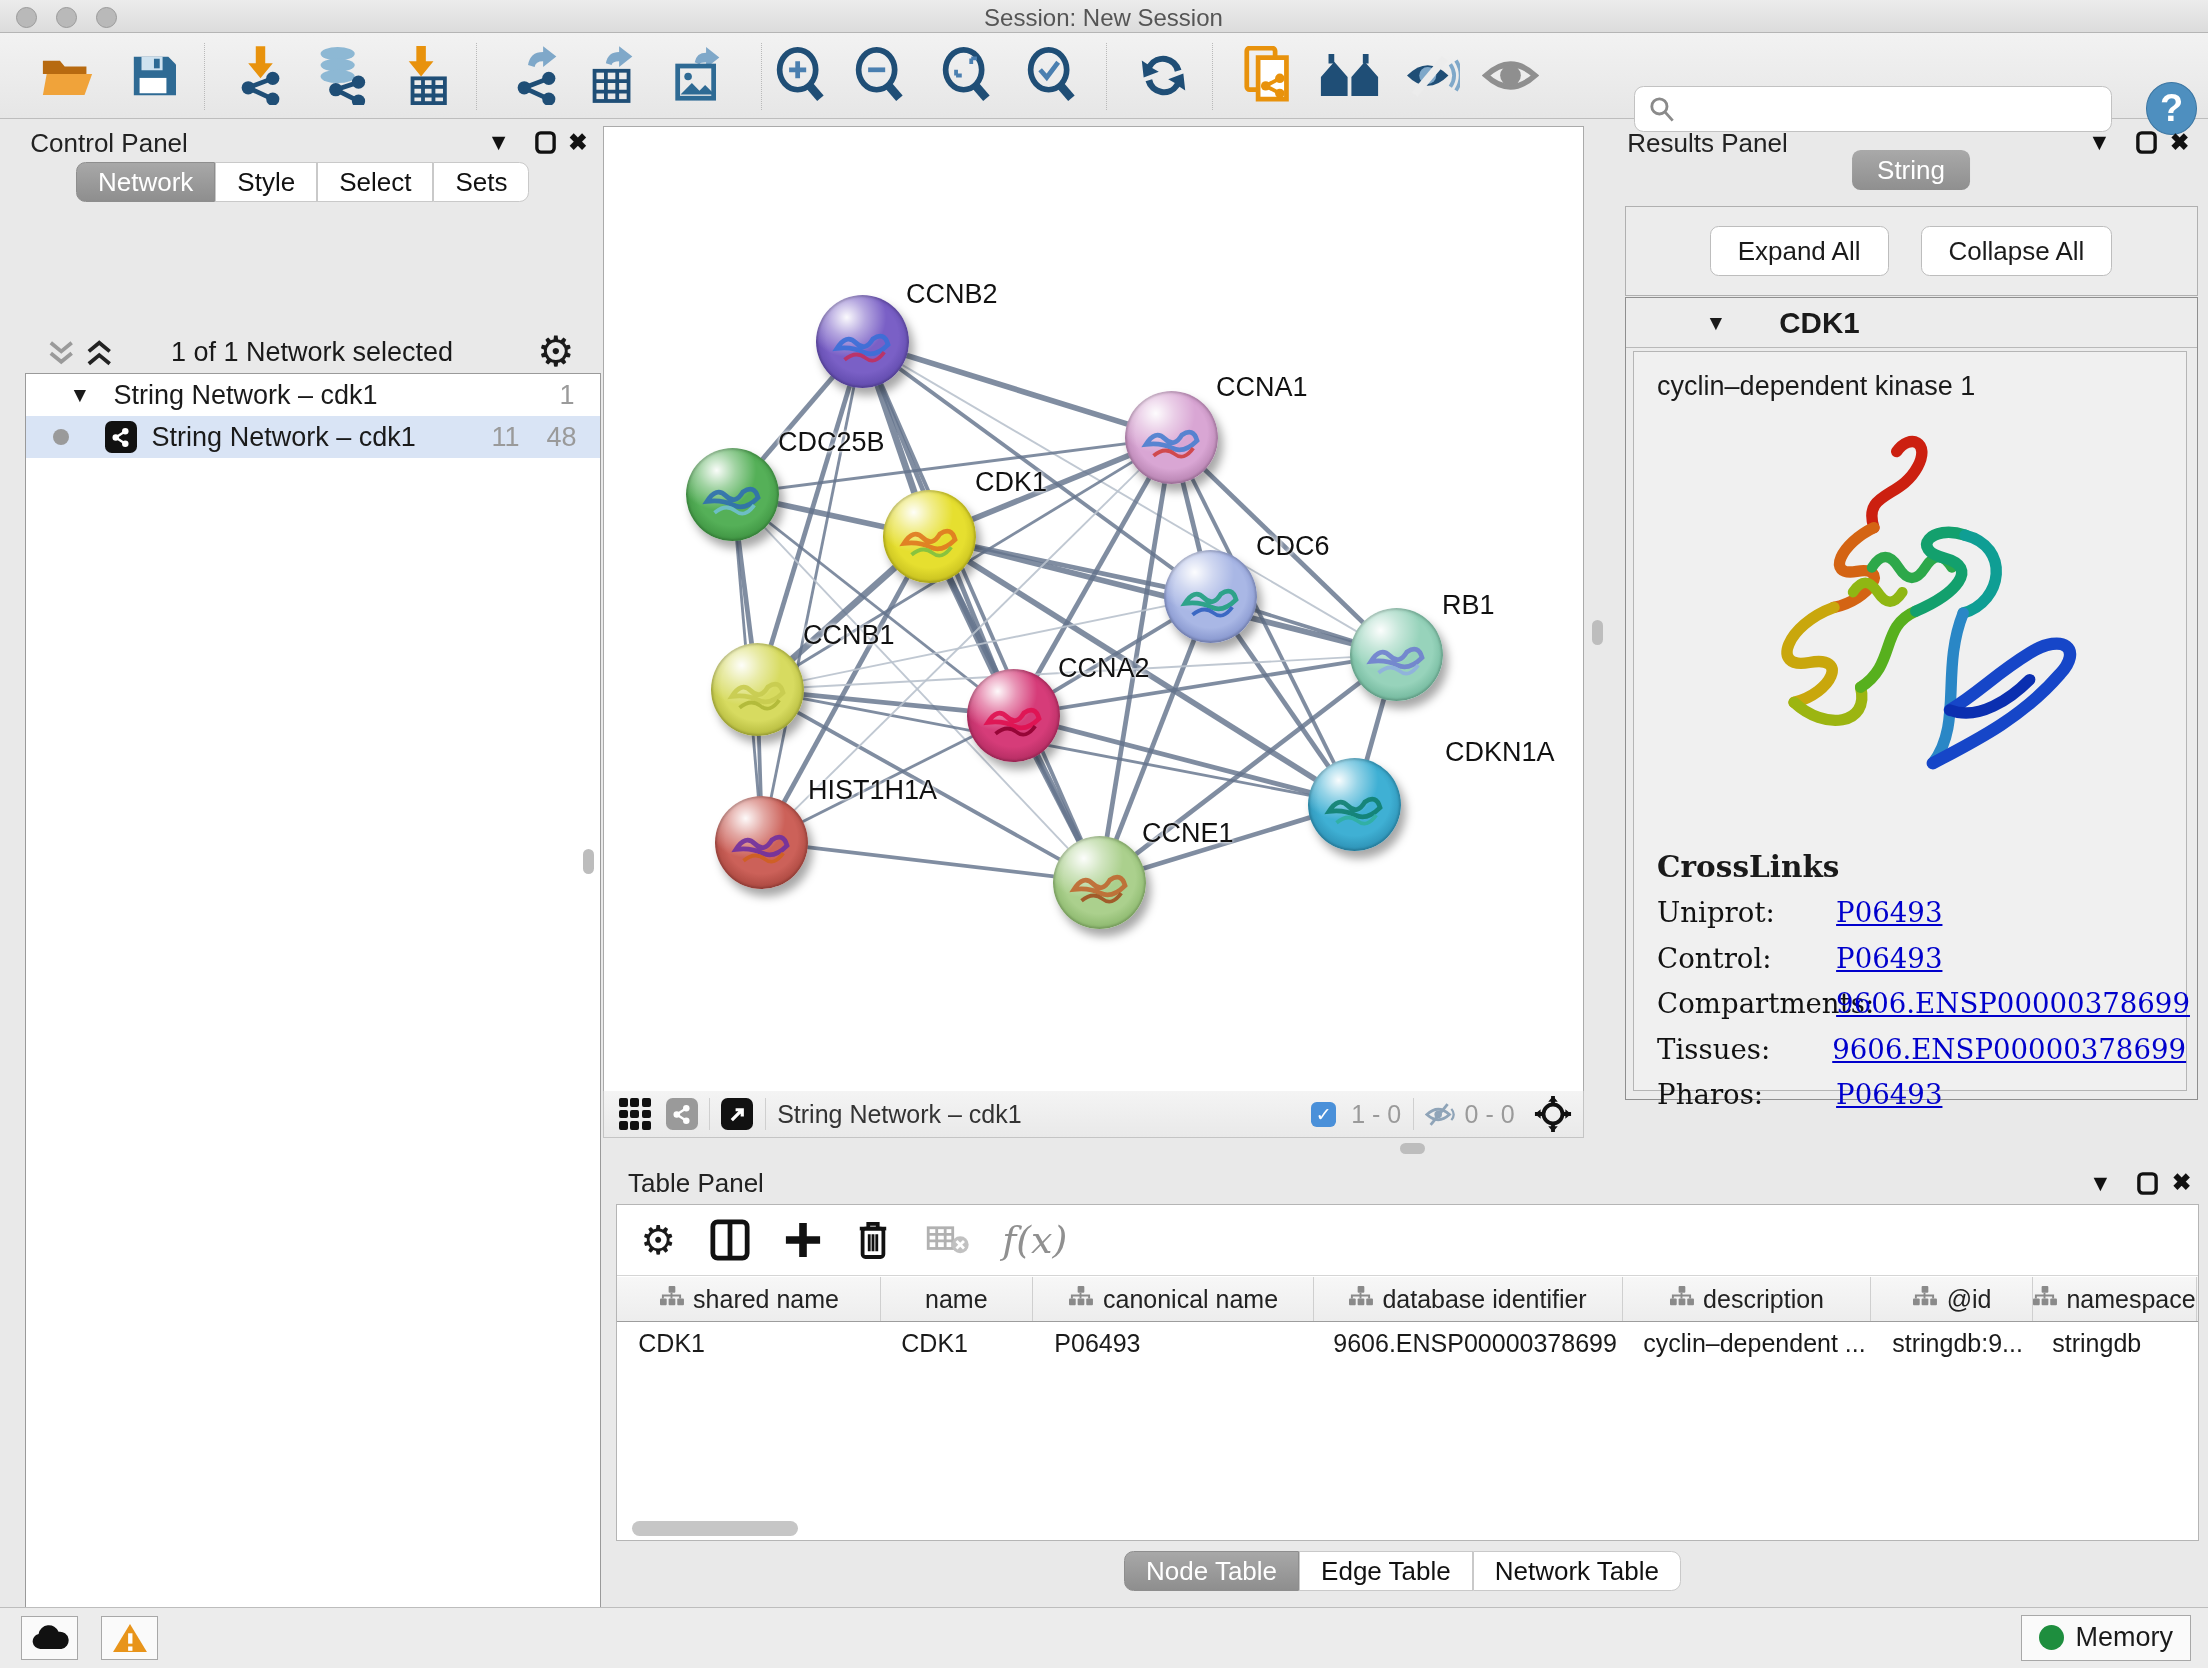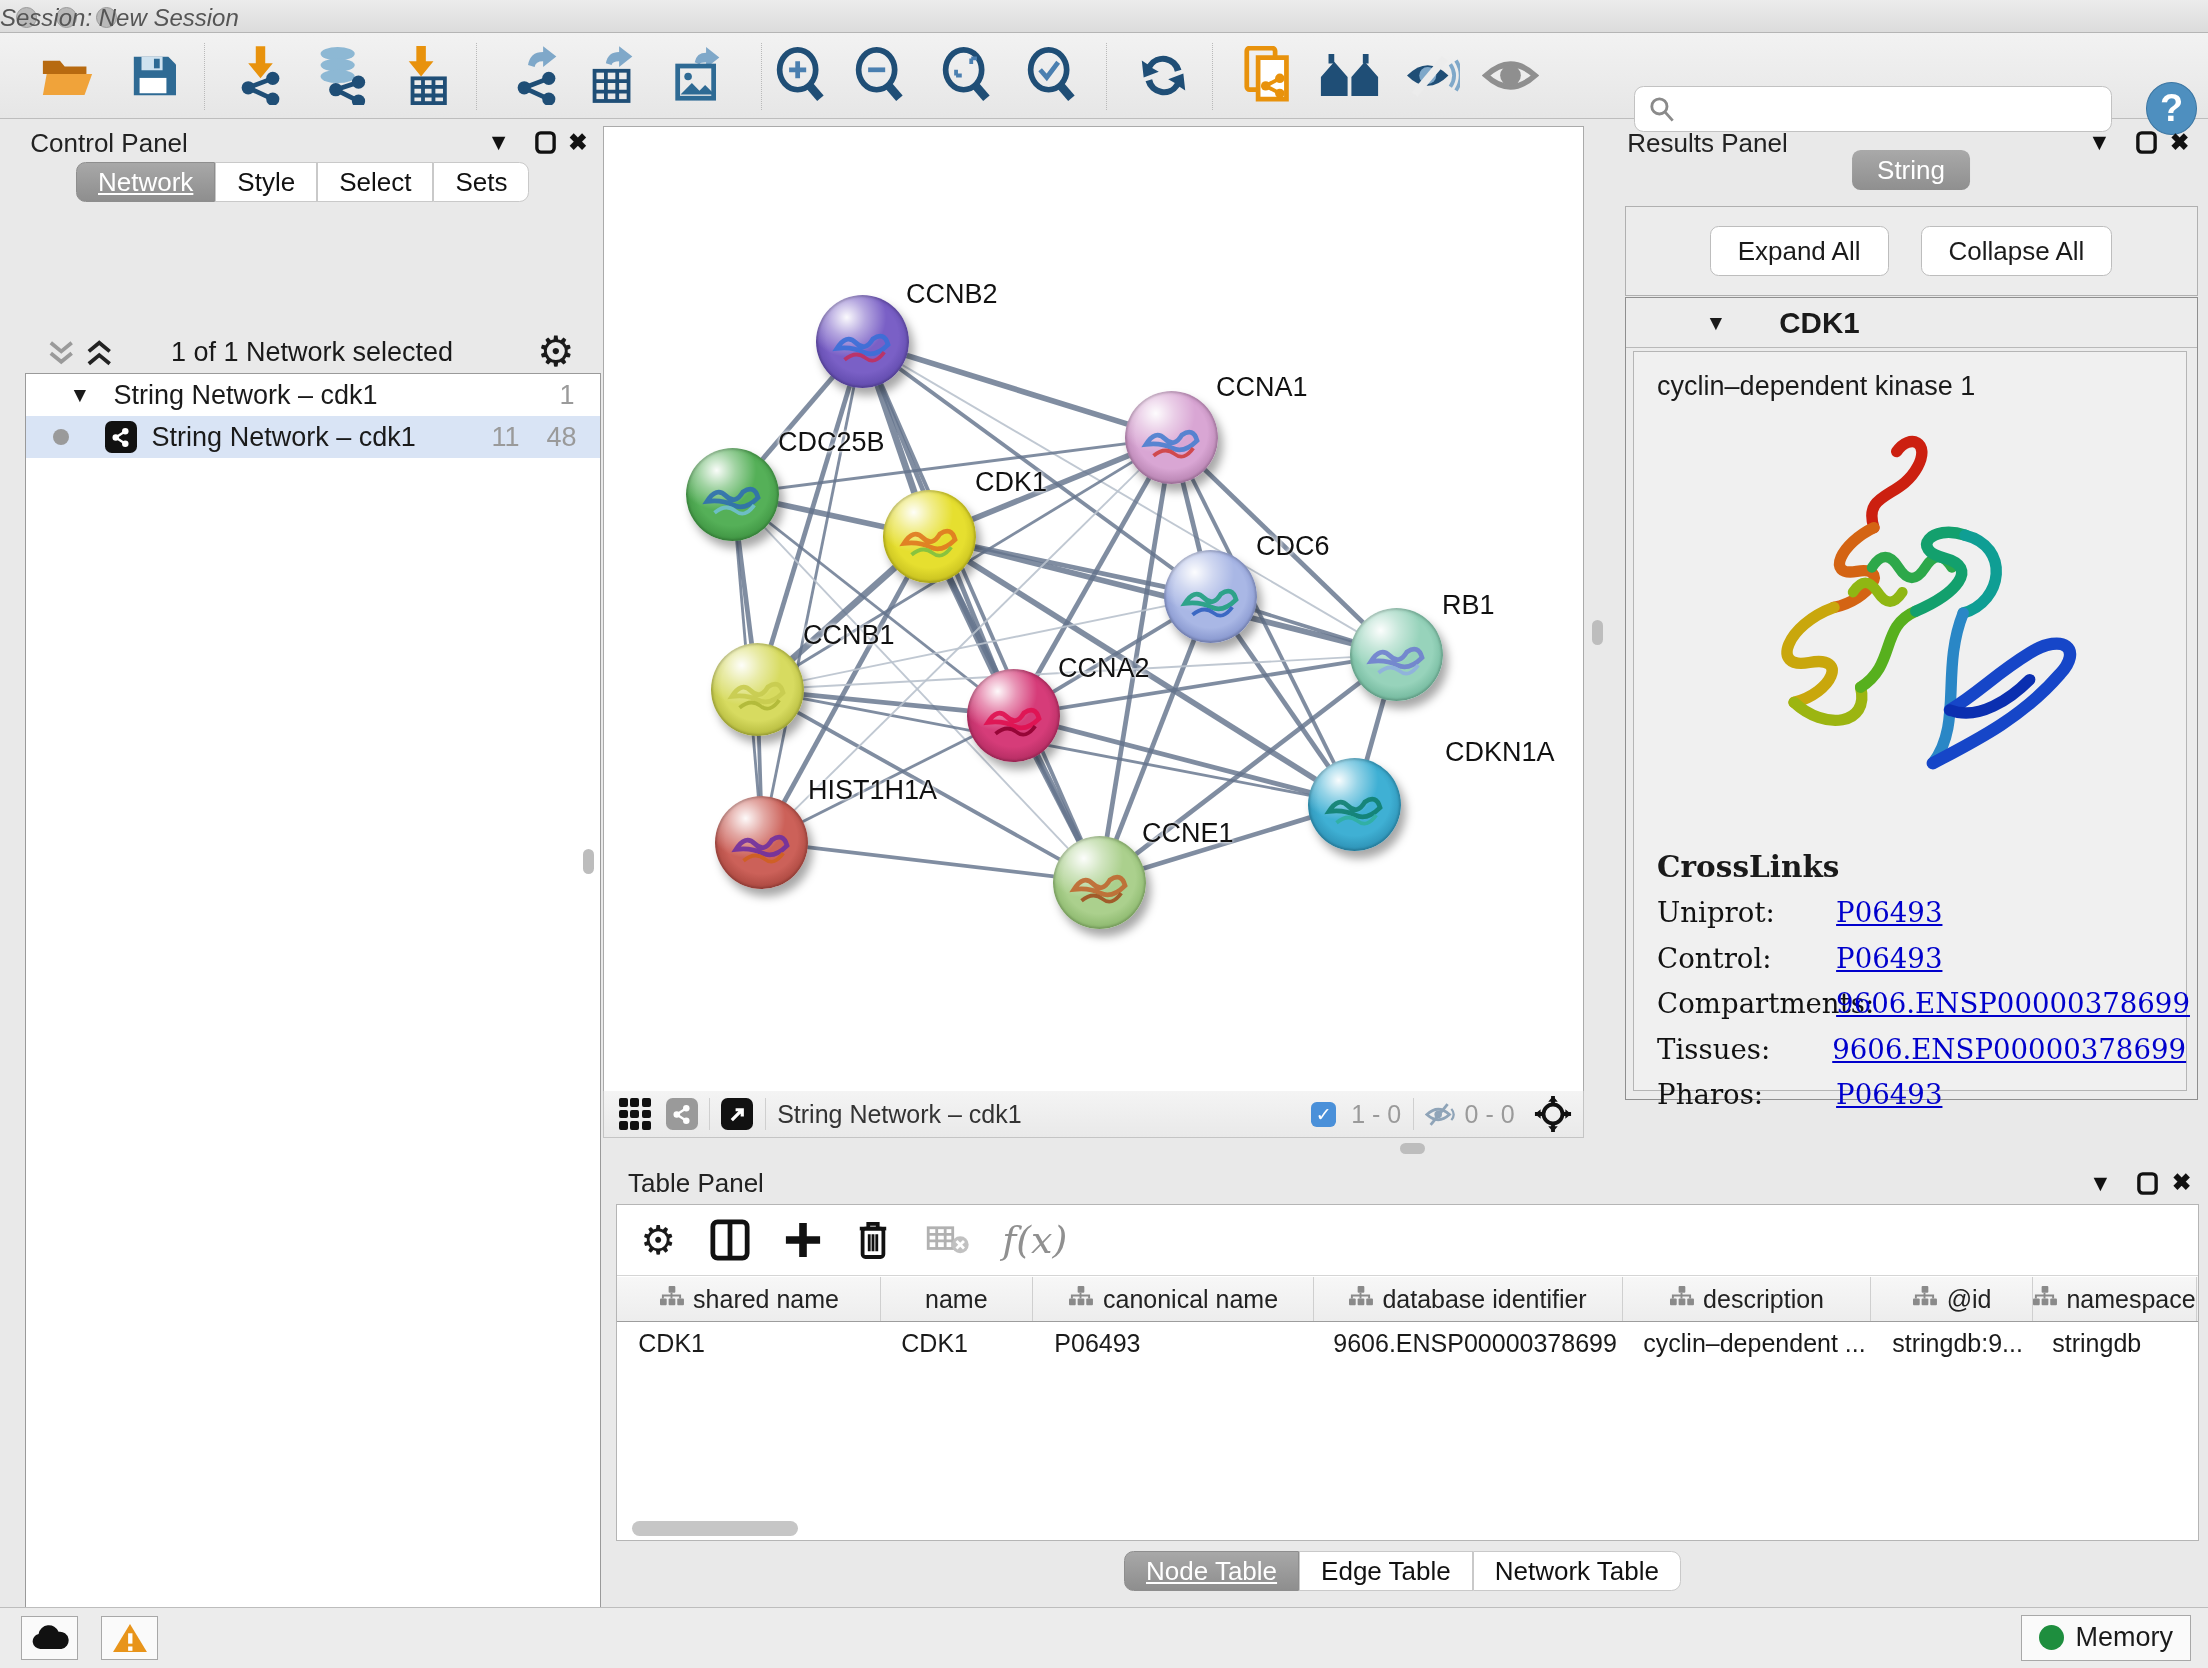--- a/index.html
+++ b/index.html
@@ -3,22 +3,22 @@
 <meta charset="utf-8">
 <style>
   html,body{margin:0;padding:0;background:#d8d8d8;}
   #app{position:relative;width:2208px;height:1668px;background:#e9e9e9;overflow:hidden;
        font-family:"Liberation Sans",sans-serif;color:#1a1a1a;}
   
   #titlebar{position:absolute;left:0;top:0;width:2208px;height:32px;
     background:linear-gradient(#ececec,#dcdcdc);border-bottom:1px solid #b5b5b5;}
   .tl{position:absolute;top:6.7px;width:19px;height:19px;border-radius:50%;
       background:#b9b9b9;border:1px solid #9a9a9a;}
-  #win-title{position:absolute;left:0;right:1px;top:3.8px;text-align:left;
-      font-size:24px;color:#555;font-style:italic;}
+  #win-title{position:absolute;left:0;right:1px;top:3.8px;text-align:center;
+      font-size:24px;color:#555;}
   
   #toolbar{position:absolute;left:0;top:33px;width:2208px;height:85px;
     background:linear-gradient(#f2f2f2,#e6e6e6);border-bottom:1px solid #bdbdbd;}
   .tbtn{position:absolute;top:13.3px;width:61px;height:59px;display:flex;align-items:center;justify-content:center;}
   .tsep{position:absolute;top:9.5px;height:67px;border-left:1.9px dotted #b9b9b9;width:0;}
   #search-box{position:absolute;left:1634px;top:53px;width:476px;height:44px;background:#fff;
     border:1.9px solid #c2c2c2;border-radius:9.5px;display:flex;align-items:center;}
   #search-box input{border:none;outline:none;font-size:23px;flex:1;background:transparent;
     font-family:"Liberation Sans",sans-serif;}
   #help-btn{position:absolute;left:2146px;top:49px;width:49px;height:51px;border-radius:50%;
@@ -28,21 +28,21 @@
   .panel-title{font-size:26px;color:#222;}
   .hdr-ic{font-size:23px;color:#111;}
   .splitter-dot{position:absolute;width:11.4px;height:25px;border-radius:5.7px;background:#bdbdbd;}
   
   #control-panel{position:absolute;left:17px;top:118px;width:590px;height:1489px;}
   #cp-header{position:absolute;left:13.3px;top:9.5px;right:9.5px;height:30px;}
   .tabs{position:absolute;display:flex;}
   .tab{height:38px;display:flex;align-items:center;justify-content:center;padding:0 21px;
     background:#fff;border:1px solid #c9c9c9;font-size:26px;color:#111;}
   .tab.active{background:linear-gradient(#a8a8a8,#8e8e8e);color:#fff;border-color:#8e8e8e;}
-  .tab:first-child{border-radius:9.5px 0 0 9.5px;text-decoration:underline;}
+  .tab:first-child{border-radius:9.5px 0 0 9.5px;}
   .tab:last-child{border-radius:0 9.5px 9.5px 0;}
   #cp-subhdr{position:absolute;left:19px;top:215px;right:19px;height:38px;}
   #tree-box{position:absolute;left:7.6px;top:255px;width:574px;height:1322px;background:#fff;
     border:1.9px solid #9a9a9a;}
   .tree-row{position:relative;height:42px;display:flex;align-items:center;font-size:27px;}
   .tree-row.selected{background:#d9e4f5;}
   .count{color:#9a9a9a;}
   .share-badge{width:32px;height:32px;border-radius:6.7px;background:#111;display:flex;
     align-items:center;justify-content:center;}
   

